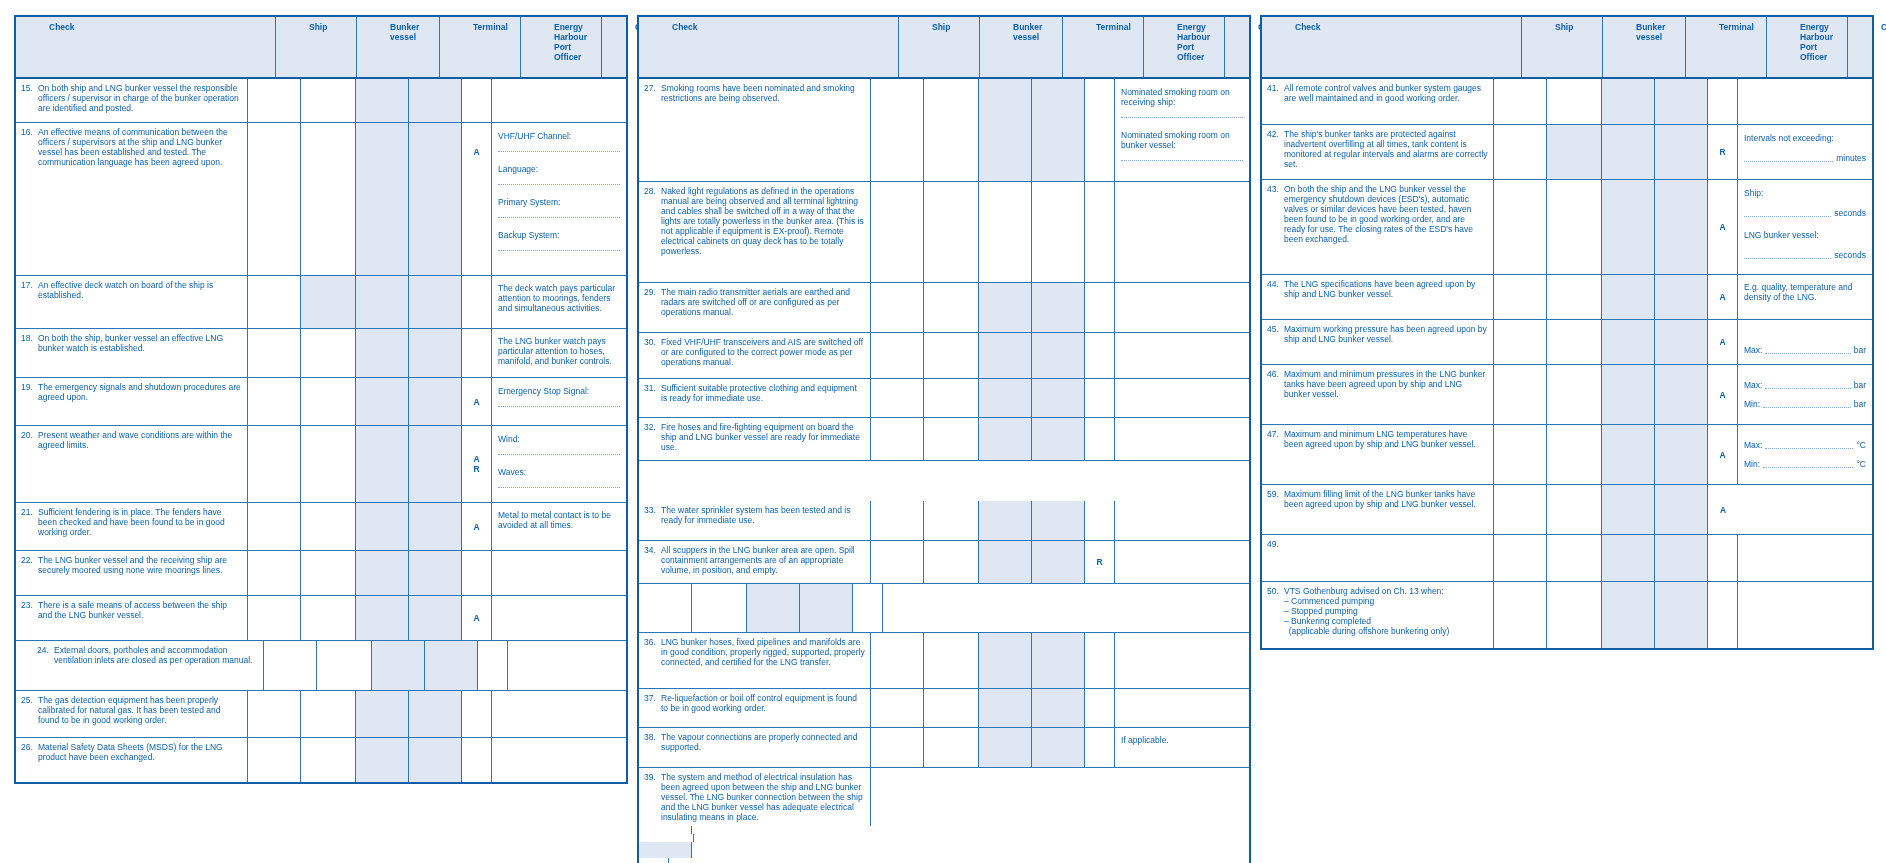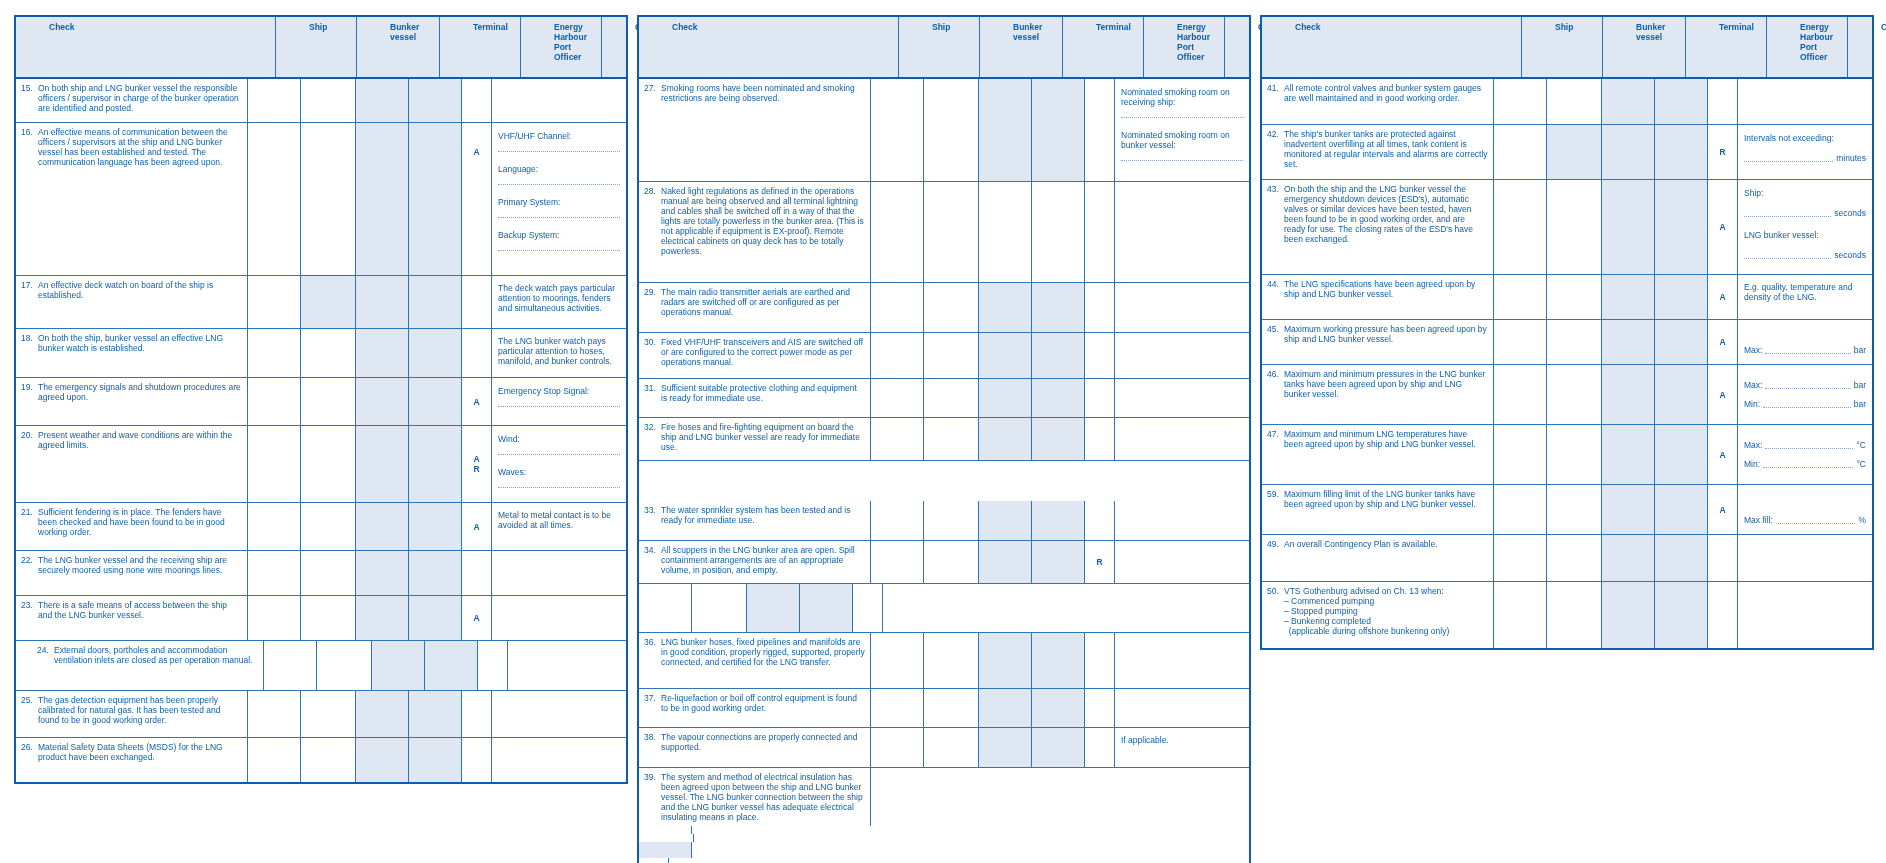--- a/index.html
+++ b/index.html
@@ -567,32 +567,24 @@
       <div class="row t2r7">
         <div class="cell c-check">
           <span class="num">59.</span>
           <div class="txt">Maximum filling limit of the LNG bunker tanks have been agreed upon by ship and LNG bunker vessel.</div>
         </div>
         <div class="cell c-ship"></div>
         <div class="cell c-bunker"></div>
         <div class="cell c-terminal shaded"></div>
         <div class="cell c-energy shaded"></div>
         <div class="cell c-code">A</div>
-        <div class="cell c-remarks">
-          <div class="rm-inline">
-            <span>Max fill:</span>
-            <span class="fill"></span>
-            <span>%</span>
-          </div>
-        </div>
       </div>
       <div class="row t2r8">
         <div class="cell c-check">
           <span class="num">49.</span>
-          <div class="txt">An overall Contingency Plan is available.</div>
         </div>
         <div class="cell c-ship"></div>
         <div class="cell c-bunker"></div>
         <div class="cell c-terminal shaded"></div>
         <div class="cell c-energy shaded"></div>
         <div class="cell c-code"></div>
         <div class="cell c-remarks"></div>
       </div>
       <div class="row t2r9">
         <div class="cell c-check">

